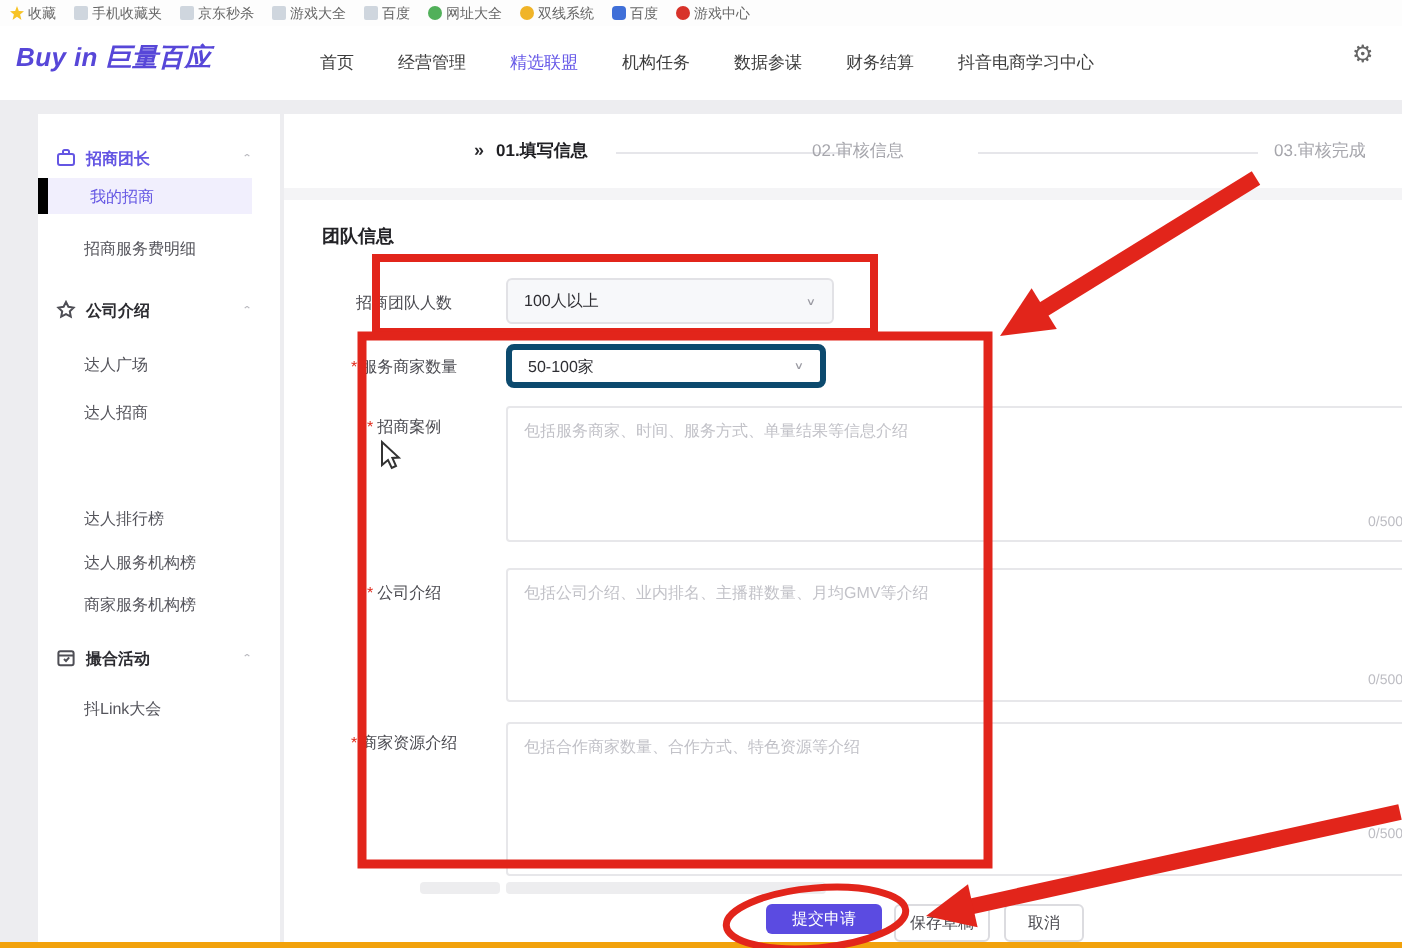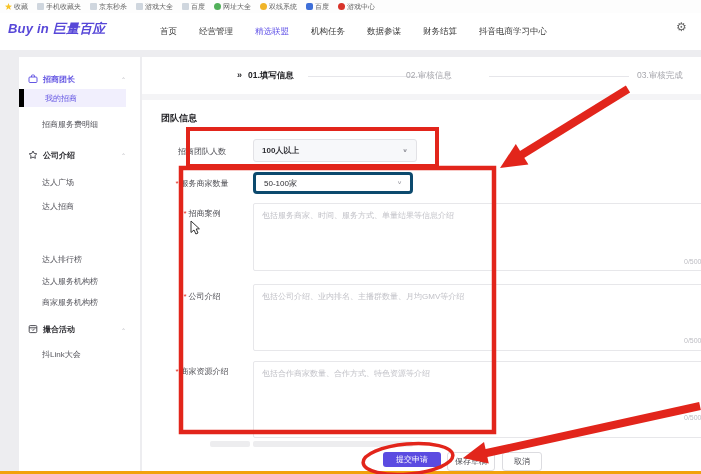--- a/index.html
+++ b/index.html
@@ -43,21 +43,21 @@
   .step.off{color:#a6a6ac;}
   .stepline{height:1px;background:#e6e6ea;}
   .band{left:142px;top:94px;width:559px;height:6px;background:#f4f4f6;}
   
   .sectitle{font-size:9px;font-weight:700;color:#232327;}
   .flabel{font-size:8px;color:#4c4c52;text-align:center;width:82px;}
   .req::before{content:"*";color:#e0281a;margin-right:2px;}
   .select{box-sizing:border-box;display:flex;align-items:center;font-size:8px;color:#2e2e33;
           padding:0 8px;background:#fff;}
   .select .chev{margin-left:auto;color:#9a9aa2;font-size:7px;transform:scaleY(.7);}
-  .sel1{border:1px solid #e2e2e6;border-radius:3px;background:#f7f8fa;font-weight:bold;}
+  .sel1{border:1px solid #e2e2e6;border-radius:3px;background:#f7f8fa;}
   .sel2{border:3px solid #0c4a6e;border-radius:4px;}
   .tarea{box-sizing:border-box;border:1px solid #e7e7ea;border-radius:2px;background:#fff;
          padding:6px 8px;font-size:8px;color:#c2c2c8;line-height:1.4;}
   .counter{font-size:7px;color:#bdbdc3;}
   .fadebar{background:#ededef;border-radius:2px;}
   
   .btn{box-sizing:border-box;display:flex;align-items:center;justify-content:center;
        font-size:8px;border-radius:3px;}
   .btn-primary{background:#5b4be1;color:#fff;}
   .btn-plain{background:#fff;color:#4a4a50;border:1px solid #dcdce0;}

